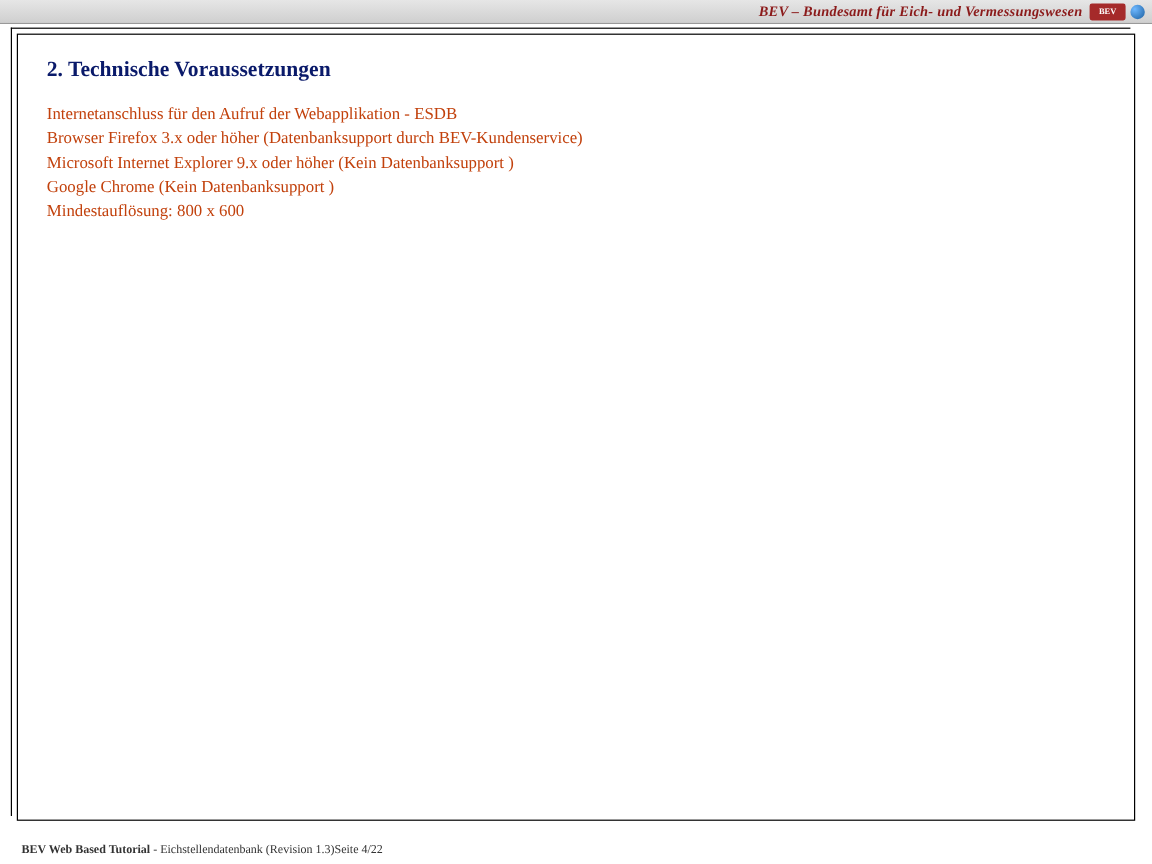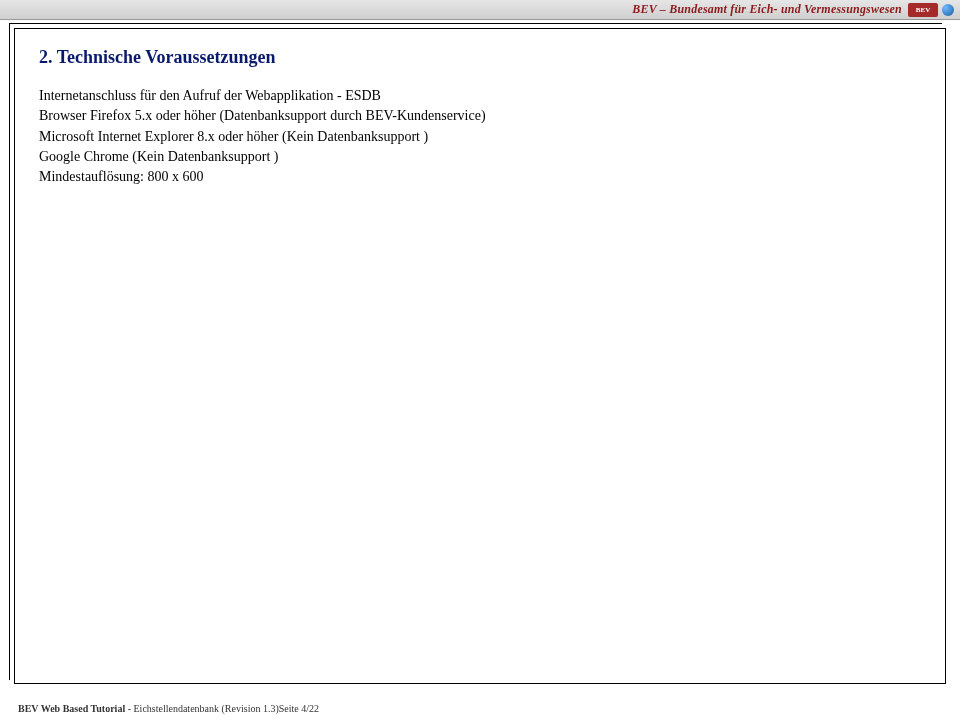--- a/index.html
+++ b/index.html
@@ -80,21 +80,21 @@
     right: 24px;
   }
   .section-heading {
     font-size: 18px;
     font-weight: bold;
     color: #0a1a6a;
     margin-bottom: 18px;
   }
   .body-text {
     font-size: 14px;
-    color: #000000;
+    color: #c2410c;
     line-height: 1.45;
   }
   .footer {
     position: absolute;
     bottom: 6px;
     left: 14px;
     width: 932px;
     display: flex;
     justify-content: flex-start;
     font-size: 10px;
@@ -110,22 +110,22 @@
   <span class="header-title">BEV – Bundesamt für Eich- und Vermessungswesen</span>
   <span class="logo-box">BEV</span>
   <span class="globe"></span>
 </div>
 
 <div class="page-frame">
   <div class="content">
     <div class="section-heading">2. Technische Voraussetzungen</div>
     <div class="body-text">
       <div>Internetanschluss für den Aufruf der Webapplikation - ESDB</div>
-      <div>Browser Firefox 5.x oder höher  (Datenbanksupport durch BEV-Kundenservice)</div>
-      <div>Microsoft Internet Explorer 8.x oder höher (Kein Datenbanksupport )</div>
+      <div>Browser Firefox 3.x oder höher  (Datenbanksupport durch BEV-Kundenservice)</div>
+      <div>Microsoft Internet Explorer 9.x oder höher (Kein Datenbanksupport )</div>
       <div>Google Chrome (Kein Datenbanksupport )</div>
       <div>Mindestauflösung: 800 x 600</div>
     </div>
   </div>
 </div>
 
 <div class="footer">
   <span class="footer-left">
     <b>BEV Web Based Tutorial</b><span> - Eichstellendatenbank (Revision 1.3)</span>
   </span>

